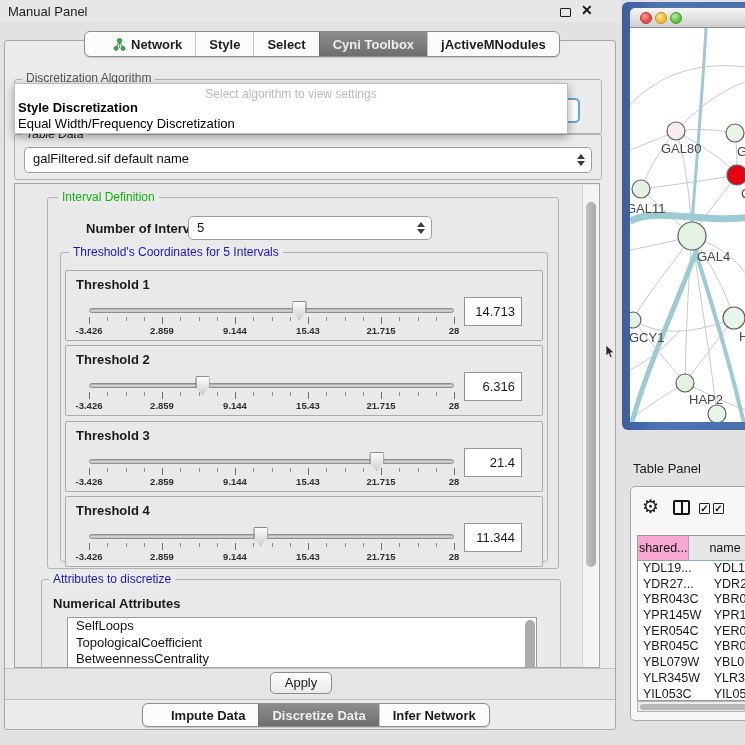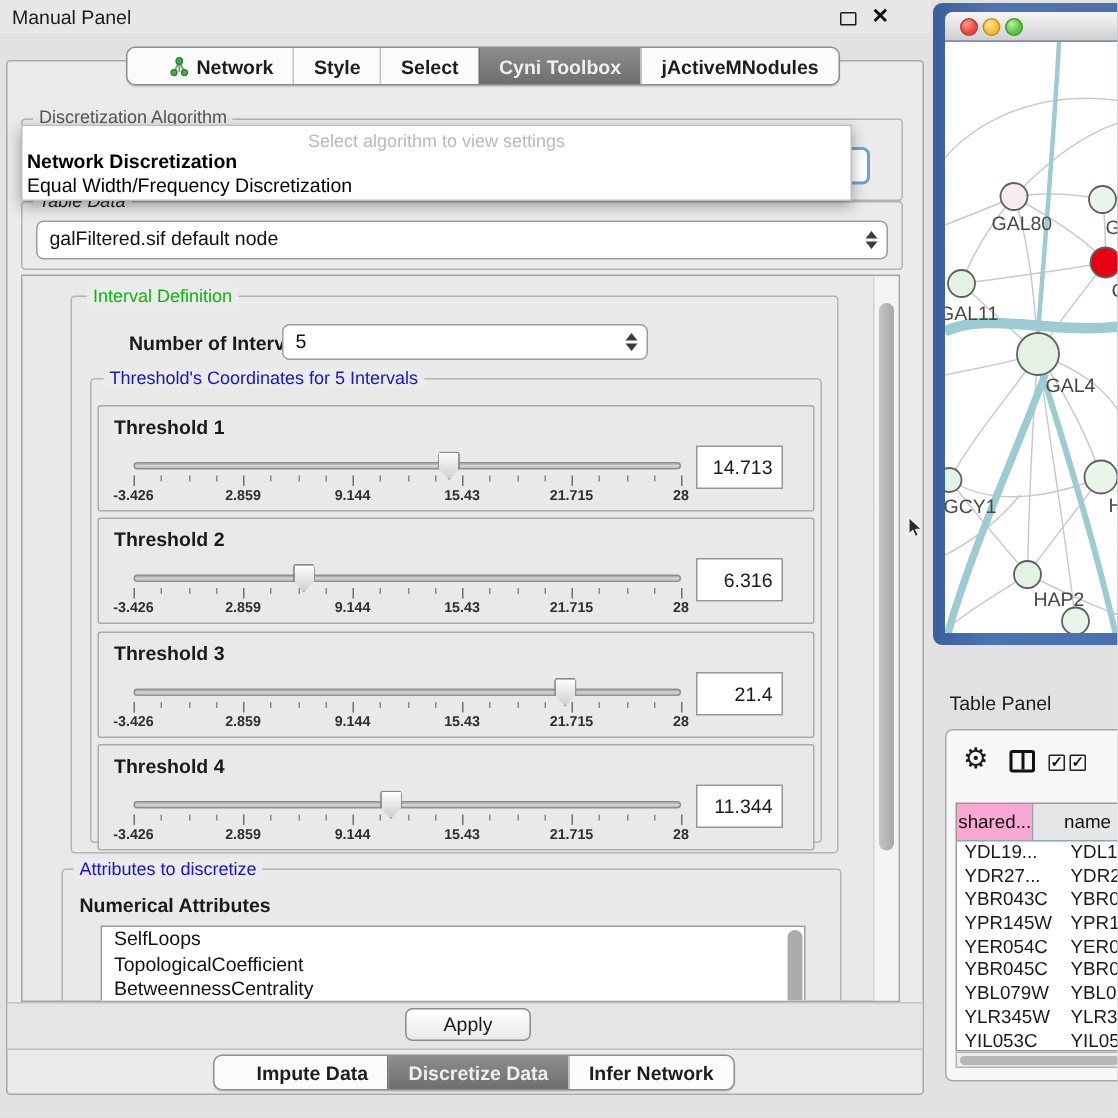--- a/index.html
+++ b/index.html
@@ -85,21 +85,21 @@
 
   
   #attr-list { position:absolute; left:52px; top:433px; width:470px; height:60px; background:#fff;
     border:1px solid #9b9b9b; overflow:hidden; }
   #attr-list .li { font-size:13px; line-height:16.5px; padding-left:8px; color:#111; }
   #attr-vscroll { position:absolute; right:1px; top:2px; width:10px; height:54px;
     background:#ababab; border-radius:5px; }
 
   #bottom-strip { left:5px; top:668px; width:610px; height:32px; background:#e5e5e5;
     border-top:1px solid #c3c3c3; border-bottom:1px solid #bdbdbd; }
-  #apply-btn { left:270px; top:672px; width:84px; height:22px; border:1px solid #8d8d8d;
+  #apply-btn { left:270px; top:672px; width:62px; height:22px; border:1px solid #8d8d8d;
     border-radius:5px; background:linear-gradient(#ffffff,#e9e9e9); text-align:center;
     line-height:20px; font-size:13px; z-index:2; }
 
   
   #net-window { left:622px; top:2px; width:130px; height:428px;
     background:linear-gradient(90deg,#3c5f9c,#4d74b2 30%,#4a71ad); border-radius:6px 0 0 6px; }
   #net-titlebar { position:absolute; left:8px; top:6px; width:122px; height:20px;
     background:linear-gradient(#f6f6f6,#cfcfcf); border-radius:5px 0 0 0; border-bottom:1px solid #909090; }
   .light { position:absolute; top:4px; width:12px; height:12px; border-radius:50%; }
   #light-red    { left:10px; background:radial-gradient(circle at 35% 30%,#ff9c96,#ee4740 60%); border:1px solid #b8352f; }
@@ -178,28 +178,28 @@
       <span>jActiveMNodules</span>
     </div>
   </div>
 
   <div class="groupbox" style="left:14px; top:79px; width:588px; height:55px;"></div>
   <div class="grouplabel glabel-plain" style="left:22px; top:72px; color:#555;">Discretization Algorithm</div>
   <div id="focus-combo" class="abs"></div>
 
   <div id="algo-popup" class="abs">
     <div class="hint">Select algorithm to view settings</div>
-    <div class="item b">Network Discretization</div>
+    <div class="item b">Style Discretization</div>
     <div class="item">Equal Width/Frequency Discretization</div>
   </div>
 
   <div class="groupbox" style="left:14px; top:134px; width:588px; height:46px;"></div>
   <div class="grouplabel glabel-plain" style="left:22px; top:128px; z-index:3;font-style:italic;">Table Data</div>
   <div class="combo" style="left:24px; top:147px; width:568px; height:26px;">
-    <span>galFiltered.sif default node</span>
+    <span>galFiltered.sif default name</span>
     <span class="stepper">
         <i class="up"></i>
         <i class="down"></i>
       </span>
   </div>
 
   <div id="scroll-frame" class="abs">
 
     <div class="groupbox" style="left:32px; top:13px; width:512px; height:372px;">
       <div class="grouplabel glabel-green" style="left:10px; top:-7px;">Interval Definition</div>

